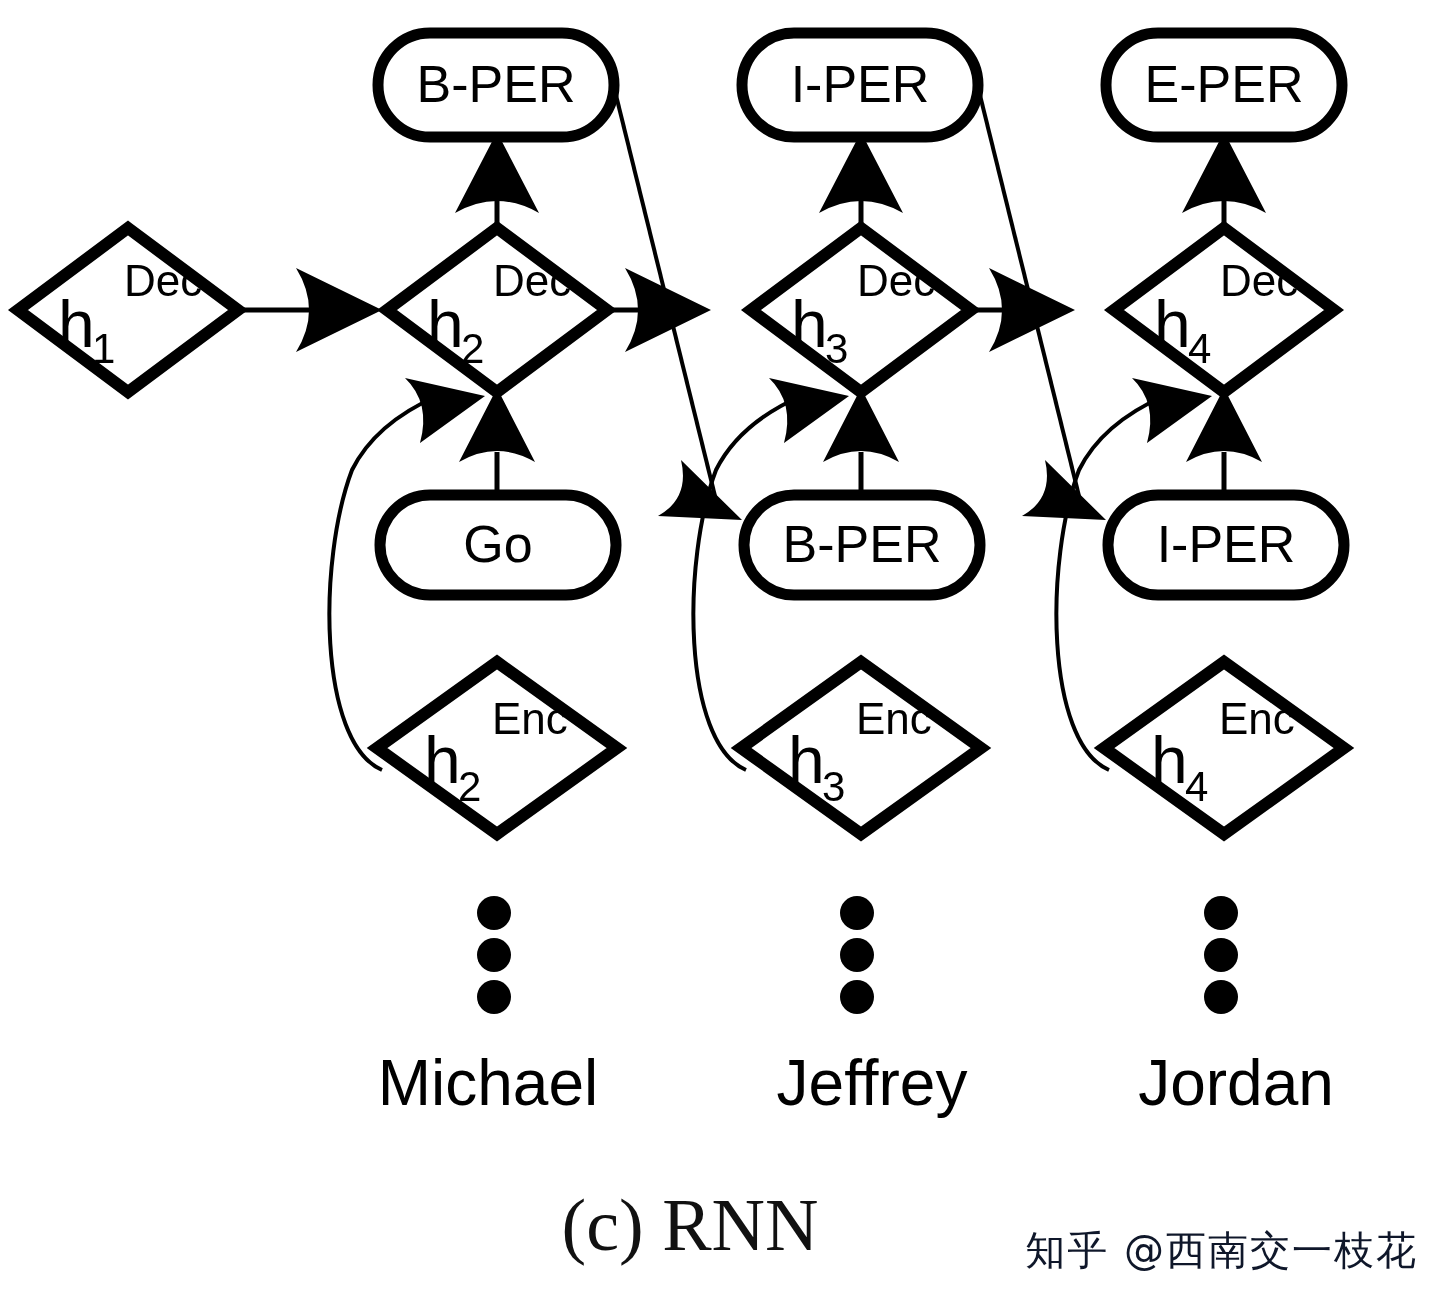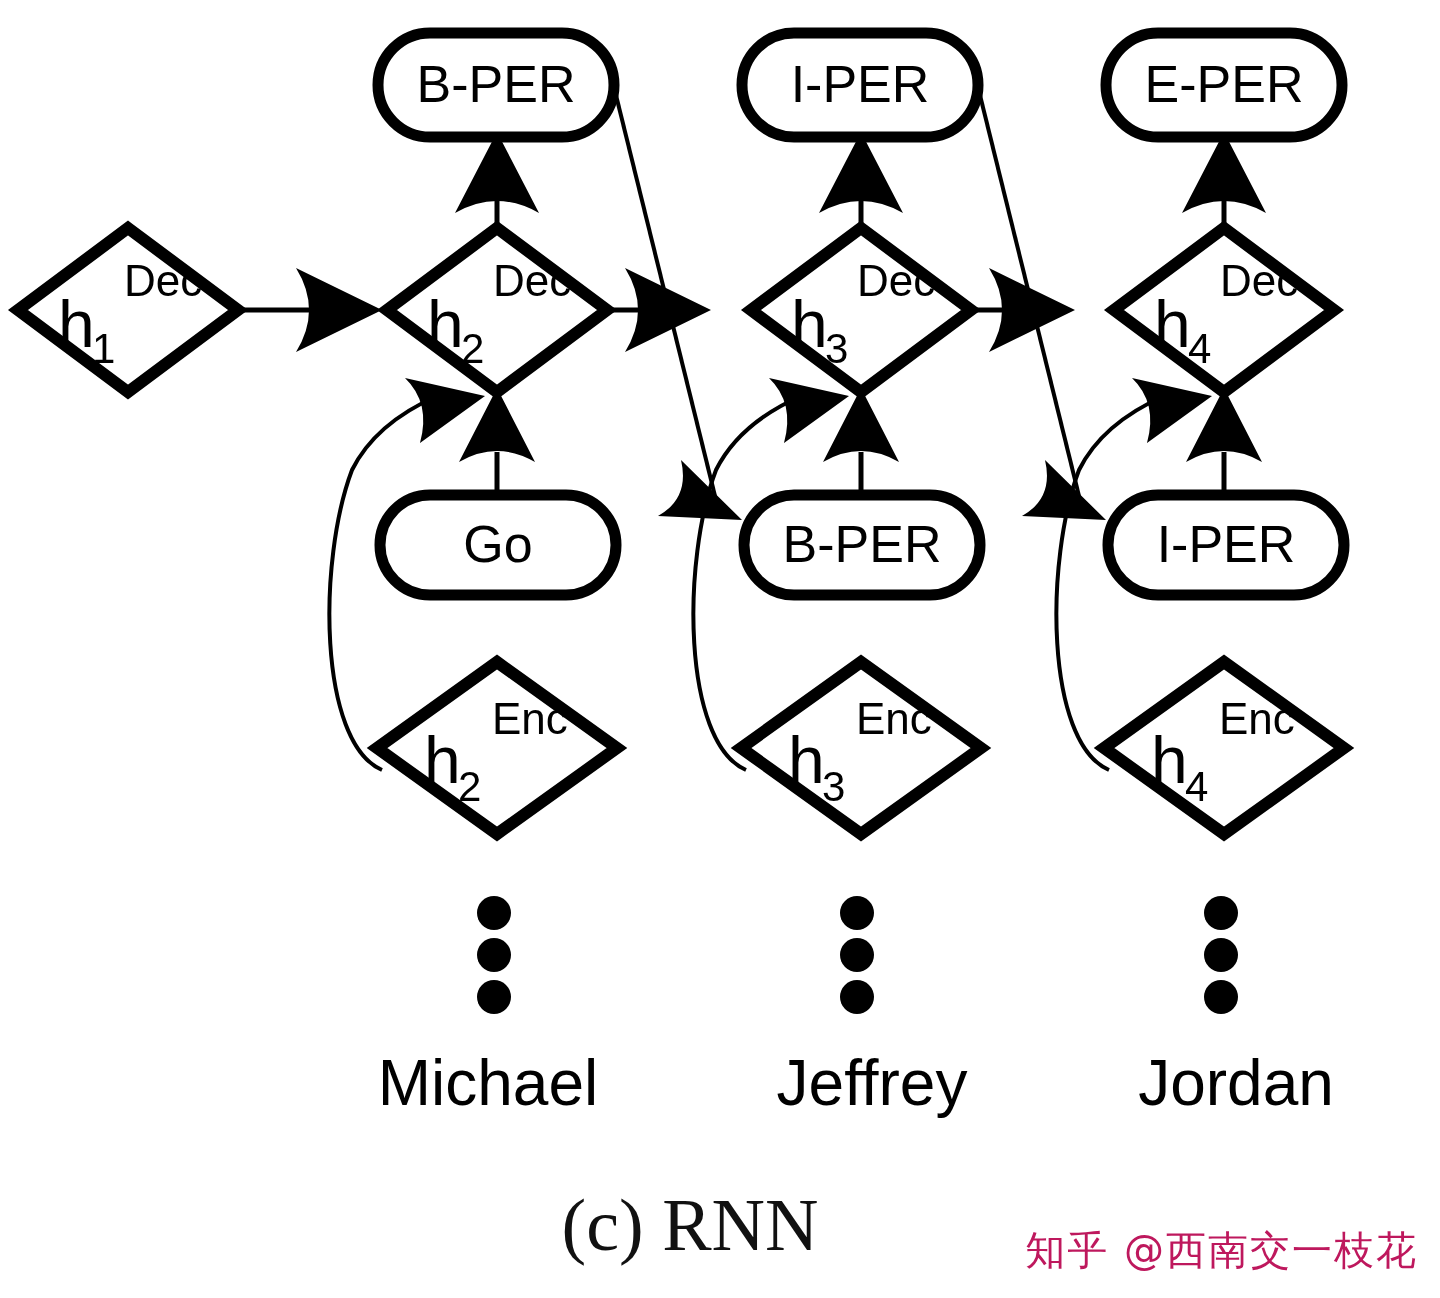--- a/index.html
+++ b/index.html
@@ -84,21 +84,21 @@
   }
   .dot {
     fill: #000000;
   }
   .watermark {
     position: absolute;
     right: 22px;
     bottom: 20px;
     font-family: "DejaVu Sans", sans-serif;
     font-size: 40px;
-    color: #be185d;
+    color: #0f172a;
     letter-spacing: 2px;
     white-space: nowrap;
     user-select: none;
     margin-left: 24px;
   }
 </style>
 </head>
 <body>
 
 <div id="figure">

